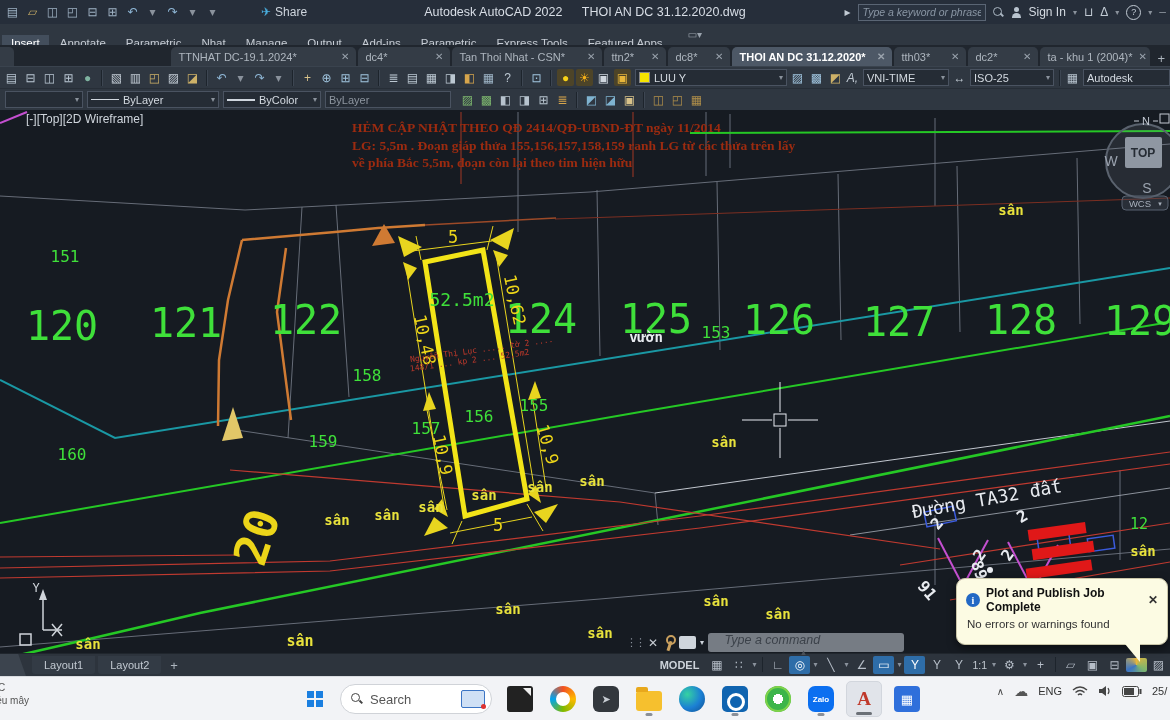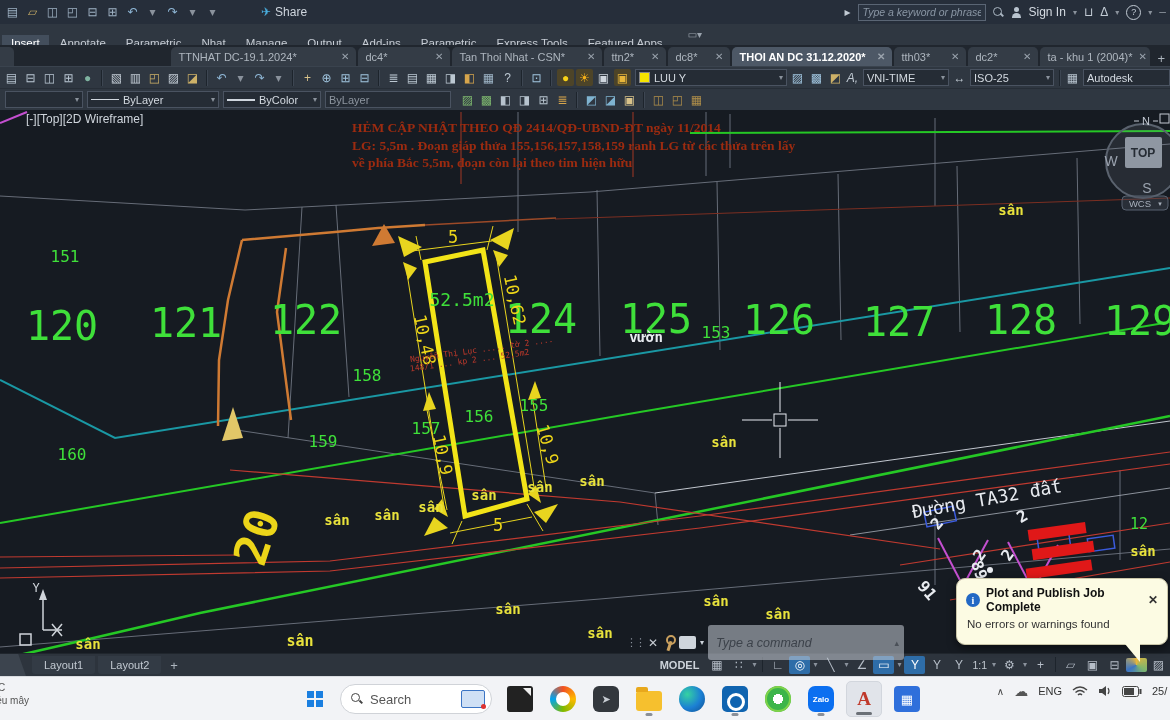--- a/index.html
+++ b/index.html
@@ -53,21 +53,21 @@
   
   #vplabel{position:absolute;left:26px;top:112px;z-index:5;color:#cfd5dc;font-size:12px;}
   
   #cmdbar{position:absolute;left:626px;top:632px;height:21px;z-index:12;display:flex;align-items:center;gap:4px;}
   #cmdbar .dots{color:#8a929c;font-size:11px;letter-spacing:-2px;}
   #cmdbar .cx{color:#c7ccd3;font-size:12px;}
   .wrench{position:relative;width:13px;height:18px;}
   .wrench::before{content:"";position:absolute;left:4px;top:1px;width:6px;height:6px;border:2px solid #caa05e;border-radius:50%;}
   .wrench::after{content:"";position:absolute;left:6px;top:7px;width:3px;height:10px;background:#caa05e;transform:rotate(18deg);}
   .cmdboxicon{width:17px;height:13px;background:#cfd5dc;border-radius:2px;}
-  #cmd-input-wrap{width:196px;height:35px;background:rgba(198,204,214,0.55);border-radius:3px;display:flex;align-items:center;}
+  #cmd-input-wrap{width:196px;height:19px;background:rgba(198,204,214,0.55);border-radius:3px;display:flex;align-items:center;flex-direction:column;}
   #cmd-input{flex:1;background:transparent;border:none;outline:none;font-style:italic;font-size:12.5px;color:#2f353c;padding:0 8px;font-family:"Liberation Sans",sans-serif;}
   #cmd-input::placeholder{color:#3c424a;opacity:1;}
   #cmd-input-wrap .up{color:#4a5058;font-size:9px;padding-right:5px;}
   
   #statusbar{top:653px;height:23px;background:#2d343d;border-top:1px solid #20262d;display:flex;align-items:center;}
   .ltab-sliver{width:26px;height:22px;background:#3c444e;clip-path:polygon(0 0,70% 0,100% 100%,0 100%);margin-right:6px;}
   .ltab{padding:3px 12px;font-size:11px;color:#c2c9d1;background:#333b45;margin-right:3px;border-radius:0 0 3px 3px;}
   .ltab-plus{color:#aeb6bf;font-size:13px;padding:0 6px;}
   #status-right{position:absolute;right:1px;top:653px;height:23px;display:flex;align-items:center;gap:1px;z-index:11;}
   #model-label{color:#cdd3da;font-size:11px;font-weight:bold;margin-right:6px;}
@@ -341,20 +341,24 @@
         <span class="ticon" style="color: rgb(143, 183, 214);">↶</span>
         <span class="ticon" style="color: rgb(138, 146, 156);">▾</span>
         <span class="ticon" style="color: rgb(143, 183, 214);">↷</span>
         <span class="ticon" style="color: rgb(138, 146, 156);">▾</span>
         <span class="ticon" style="color: rgb(138, 146, 156);">▾</span>
       </div>
   <div class="share">
     <span class="plane">✈</span>
     <span>Share</span>
   </div>
+  <div id="title-center">
+    <span>Autodesk AutoCAD 2022</span>
+    <span>THOI AN DC 31.12.2020.dwg</span>
+  </div>
   <div id="title-right">
     <span class="tb-glyph">▸</span>
     <input id="tb-search" type="text" placeholder="Type a keyword or phrase" style="">
     <span class="mag"></span>
     <span class="person"></span>
     <span style="font-size:12px;color:#d6dce3;">Sign In</span>
     <span class="caret">▾</span>
     <span class="tb-glyph">⊔</span>
     <span class="tb-glyph">Δ</span>
     <span class="caret">▾</span>

